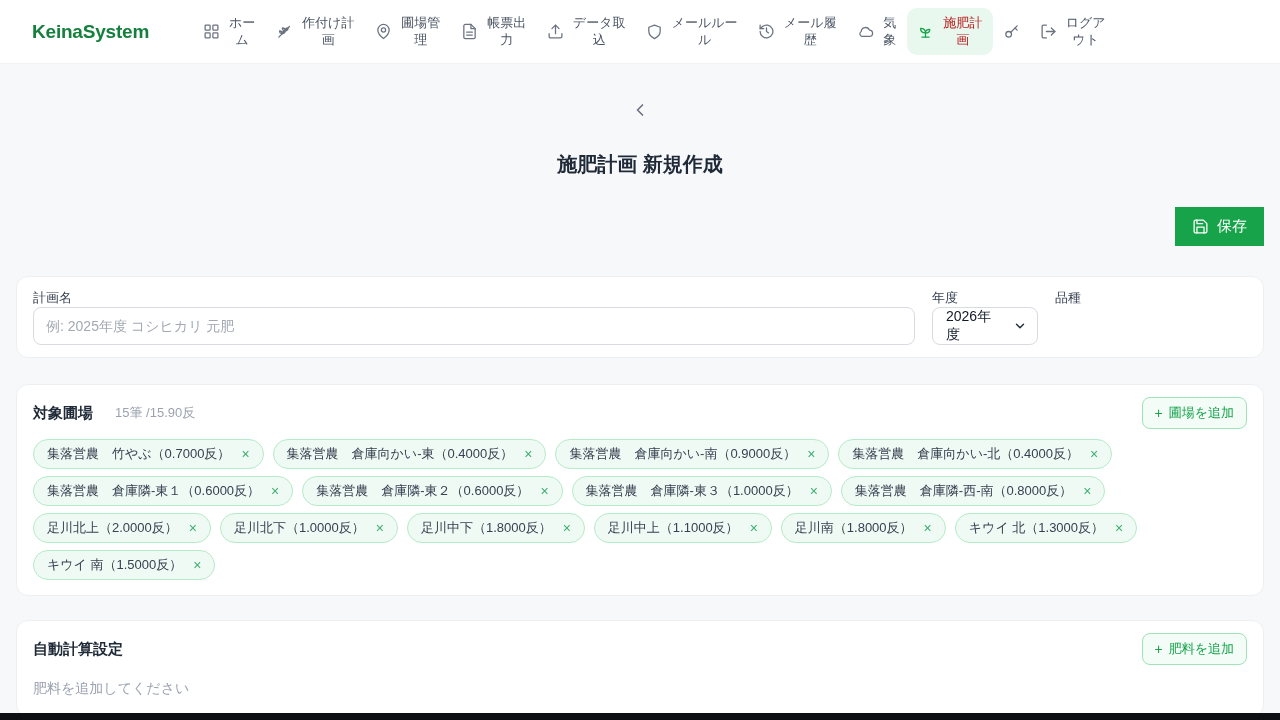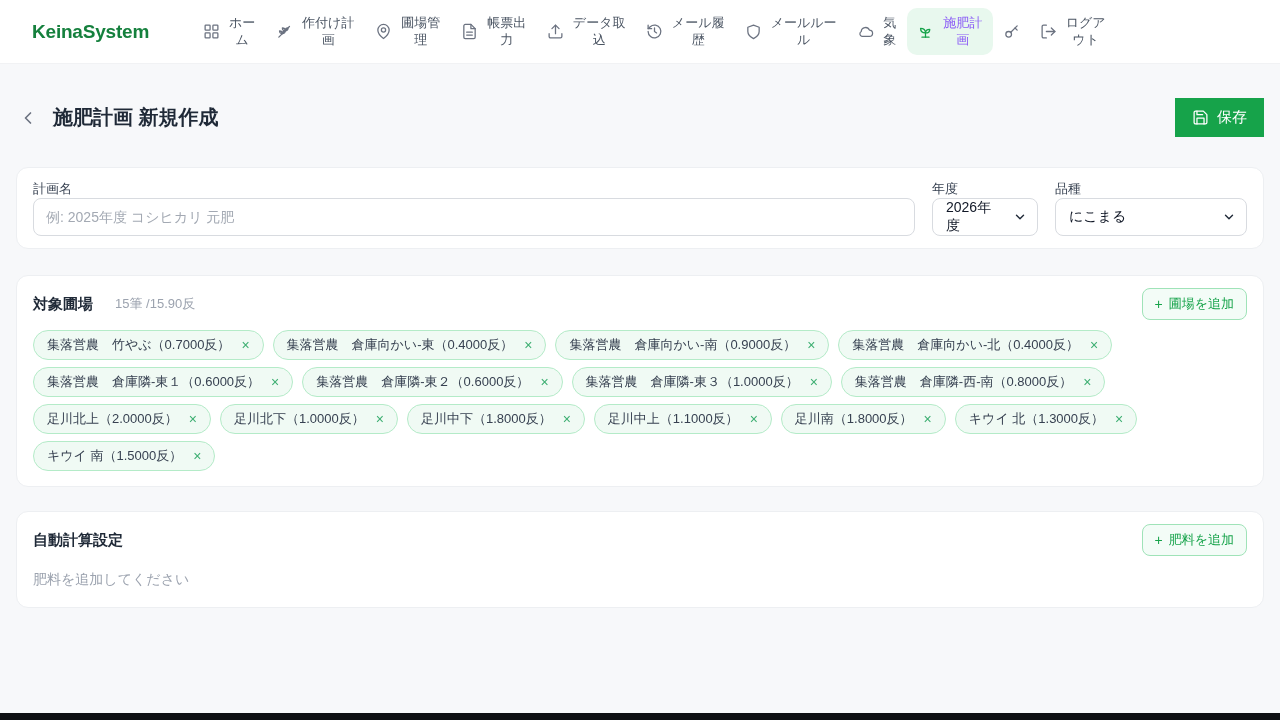--- a/index.html
+++ b/index.html
@@ -16,25 +16,25 @@
     padding:0 30px 0 32px; border-bottom:1px solid #f1f2f4;
   }
   .brand { font-size:19px; font-weight:700; color:#15803d; letter-spacing:-0.2px; white-space:nowrap; }
   .nav { flex:1; display:flex; align-items:center; justify-content:flex-start; margin-left:44px; }
   .nav-item {
     display:flex; align-items:center; gap:8px; color:#4b5563; font-size:13px;
     line-height:1.3; cursor:pointer; padding:7px 10px; border-radius:10px; white-space:normal;
   }
   .nav-item .nav-label { text-align:center; line-break:anywhere; overflow-wrap:anywhere; }
   .nav-item .icon { color:#6b7280; flex:none; }
-  .nav-item.active { background:#e8f8ee; color:#8b5cf6; }
+  .nav-item.active { background:#e8f8ee; color:#b91c1c; }
   .nav-item.active .icon { color:#16a34a; }
 
   
-  .page-head { display:flex; align-items:center; gap:13px; padding:34px 16px 0 16px; }
+  .page-head { display:flex; align-items:center; gap:29px; padding:34px 16px 0 16px;flex-direction:column; }
   .back-btn {
     background:none; border:none; cursor:pointer; color:#6b7280; padding:2px; display:flex;
   }
   .page-title { font-size:20px; font-weight:700; color:#1f2937; }
   .save-btn {
     margin-left:auto; display:flex; align-items:center; gap:8px;
     background:#16a34a; color:#ffffff; border:none; border-radius:0;
     padding:10px 17px; font-size:15px; cursor:pointer; font-family:inherit;
   }
 
@@ -146,35 +146,35 @@
             <path d="m7 8 5-5 5 5"></path>
             <path d="M12 3v12"></path>
           </svg>
       </span>
       <span class="nav-label" style="width:54px">データ取込</span>
     </div>
 
     <div class="nav-item">
       <span class="icon">
         <svg width="17" height="17" viewBox="0 0 24 24" fill="none" stroke="currentColor" stroke-width="1.8" stroke-linecap="round" stroke-linejoin="round">
+            <path d="M12 22s8-4 8-10V6l-8-3-8 3v6c0 6 8 10 8 10z"></path>
+          </svg>
+      </span>
+      <span class="nav-label" style="width:67px">メールルール</span>
+    </div>
+
+    <div class="nav-item">
+      <span class="icon">
+        <svg width="17" height="17" viewBox="0 0 24 24" fill="none" stroke="currentColor" stroke-width="1.8" stroke-linecap="round" stroke-linejoin="round">
             <path d="M3 12a9 9 0 1 0 3-6.7L3 8"></path>
             <path d="M3 3v5h5"></path>
             <path d="M12 7v5l3 2"></path>
           </svg>
       </span>
       <span class="nav-label" style="width:54px">メール履歴</span>
-    </div>
-
-    <div class="nav-item">
-      <span class="icon">
-        <svg width="17" height="17" viewBox="0 0 24 24" fill="none" stroke="currentColor" stroke-width="1.8" stroke-linecap="round" stroke-linejoin="round">
-            <path d="M12 22s8-4 8-10V6l-8-3-8 3v6c0 6 8 10 8 10z"></path>
-          </svg>
-      </span>
-      <span class="nav-label" style="width:67px">メールルール</span>
     </div>
 
     <div class="nav-item">
       <span class="icon">
         <svg width="17" height="17" viewBox="0 0 24 24" fill="none" stroke="currentColor" stroke-width="1.8" stroke-linecap="round" stroke-linejoin="round">
             <path d="M17.5 19a4.5 4.5 0 0 0 0-9 6 6 0 0 0-11.5 2A3.8 3.8 0 0 0 7 19z"></path>
           </svg>
       </span>
       <span class="nav-label" style="width:15px">気象</span>
     </div>
@@ -246,28 +246,20 @@
       <span>2026年度</span>
       <span class="chev">
         <svg width="14" height="14" viewBox="0 0 24 24" fill="none" stroke="currentColor" stroke-width="2.4" stroke-linecap="round" stroke-linejoin="round">
             <path d="m6 9 6 6 6-6"></path>
           </svg>
       </span>
     </div>
   </div>
   <div style="width:192px">
     <label class="field-label">品種</label>
-    <div class="select w-variety">
-      <span>にこまる</span>
-      <span class="chev">
-        <svg width="14" height="14" viewBox="0 0 24 24" fill="none" stroke="currentColor" stroke-width="2.4" stroke-linecap="round" stroke-linejoin="round">
-            <path d="m6 9 6 6 6-6"></path>
-          </svg>
-      </span>
-    </div>
   </div>
 </section>
 
 <section class="card card-2">
   <div class="sec-head">
     <span class="sec-title">対象圃場</span>
     <span class="sec-summary">15筆 /15.90反</span>
     <button class="add-btn">
       <span class="plus">+</span>
       <span>圃場を追加</span>

